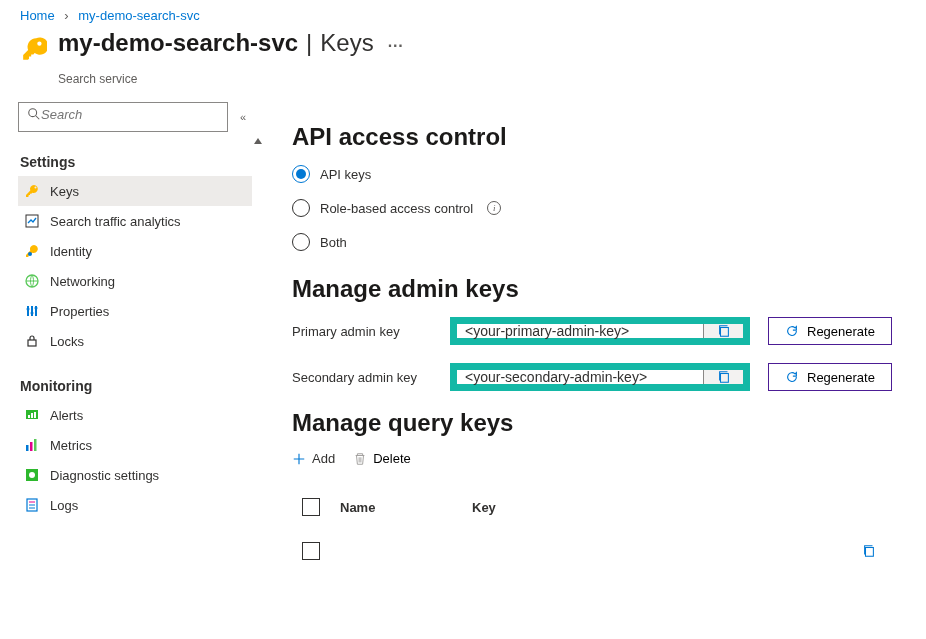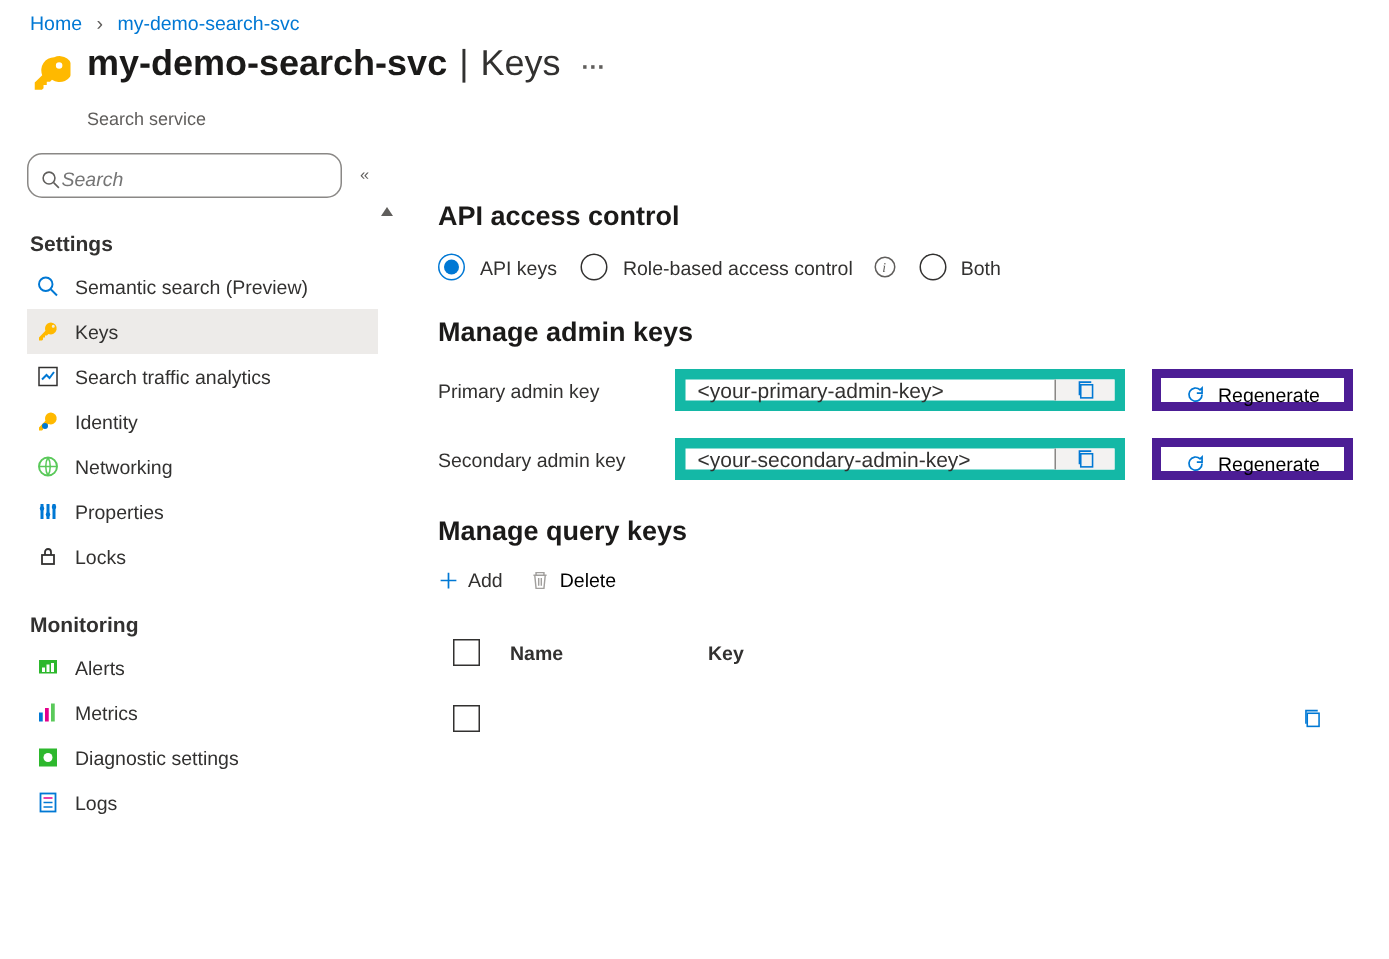--- a/index.html
+++ b/index.html
@@ -12,47 +12,47 @@
 .header { padding: 2px 20px 16px; display: flex; align-items: flex-start; gap: 10px; }
 .header-icon { width: 28px; height: 28px; display: flex; align-items: center; justify-content: center; margin-top: 6px; }
 .header-text h1 { font-size: 24px; font-weight: 600; color: #1b1a19; display: inline-flex; align-items: baseline; gap: 8px; }
 .header-text h1 .thin { font-weight: 400; color: #323130; }
 .header-text h1 .dots { color: #605e5c; font-size: 16px; margin-left: 6px; }
 .header-sub { font-size: 12px; color: #605e5c; margin-top: 15px; }
 
 .layout { display: flex; }
 .sidebar { width: 258px; padding: 0 6px 0 18px; position: relative; }
 .search-wrap { display: flex; align-items: center; gap: 8px; padding-right: 2px; }
-.search-box { flex: 1; display: flex; align-items: flex-end; border: 1px solid #8a8886; border-radius: 10px; padding: 4px 8px; height: 30px; }
+.search-box { flex: 1; display: flex; align-items: flex-start; border: 1px solid #8a8886; border-radius: 0; padding: 4px 8px; height: 30px; }
 .search-box input { border: none; outline: none; font-size: 13px; flex: 1; background: transparent; font-style: italic; color: #605e5c; }
 .chev-collapse { width: 18px; text-align: center; color: #605e5c; cursor: pointer; font-size: 11px; }
 .scroll-hint { position: absolute; right: -4px; top: 36px; bottom: 0; width: 10px; }
 .scroll-hint::before { content: ""; position: absolute; top: 0; left: 2px; width: 0; height: 0; border-left: 4px solid transparent; border-right: 4px solid transparent; border-bottom: 6px solid #605e5c; }
 
 .section-label { font-size: 14px; font-weight: 600; margin: 22px 0 6px 2px; color: #323130; }
 .nav-item { display: flex; align-items: center; gap: 10px; padding: 7px 6px; cursor: pointer; color: #323130; border-radius: 0; }
 .nav-item.active { background: #edebe9; }
 .nav-icon { width: 16px; height: 16px; display: flex; align-items: center; justify-content: center; flex-shrink: 0; }
 
 .main { flex: 1; padding: 8px 30px 30px 34px; }
-h2.section { font-size: 18px; font-weight: 600; margin: 24px 0 14px; color: #1b1a19; }
-.radio-group { display: flex; flex-direction: row; gap: 16px; margin-bottom: 24px; }
+h2.section { font-size: 24px; font-weight: 600; margin: 13px 0 14px; color: #1b1a19; }
+.radio-group { display: flex; flex-direction: column; gap: 16px; margin-bottom: 24px; }
 .radio-item { display: flex; align-items: center; gap: 10px; cursor: pointer; }
 .radio-outer { width: 18px; height: 18px; border: 1px solid #323130; border-radius: 50%; display: flex; align-items: center; justify-content: center; }
 .radio-item.selected .radio-outer { border-color: #0078d4; }
 .radio-inner { width: 10px; height: 10px; border-radius: 50%; background: #0078d4; display: none; }
 .radio-item.selected .radio-inner { display: block; }
 .info-icon { width: 14px; height: 14px; border: 1px solid #605e5c; border-radius: 50%; display: inline-flex; align-items: center; justify-content: center; font-size: 9px; color: #605e5c; margin-left: 4px; font-style: italic; font-family: Georgia, serif; }
 
 .key-row { display: flex; align-items: center; gap: 18px; margin-bottom: 18px; }
 .key-label { width: 140px; font-size: 13px; }
 .key-field { display: flex; border: 7px solid #14b8a6; height: 28px; width: 300px; }
 .key-field .val { flex: 1; padding: 4px 8px; font-size: 14px; display: flex; align-items: center; }
 .copy-btn { width: 40px; border-left: 1px solid #8a8886; background: #f3f2f1; display: flex; align-items: center; justify-content: center; cursor: pointer; }
-.regen-btn { display: flex; align-items: flex-start; gap: 8px; border: 6px solid #4c1d95; background: #fff; padding: 4px 16px; height: 28px; cursor: pointer; font-size: 13px; }
+.regen-btn { display: flex; align-items: center; gap: 8px; border: 1px solid #4c1d95; background: #fff; padding: 4px 16px; height: 28px; cursor: pointer; font-size: 13px; }
 
 .toolbar { display: flex; gap: 18px; margin: 12px 0 20px; }
 .tool-btn { display: flex; align-items: center; gap: 6px; cursor: pointer; color: #323130; font-size: 13px; }
 .tool-btn.disabled { color: #000000; cursor: default; }
 
 .qtable { width: 100%; }
 .qtable th { text-align: left; font-weight: 600; font-size: 13px; padding: 10px 8px; color: #323130; }
 .qtable td { padding: 14px 8px; font-size: 15px; vertical-align: middle; }
 .qtable .chk { width: 36px; }
 .checkbox { width: 18px; height: 18px; border: 1px solid #323130; cursor: pointer; background: #fff; }
@@ -96,29 +96,20 @@
             <circle cx="6.5" cy="6.5" r="4.5" fill="none" stroke="#605e5c" stroke-width="1.2"></circle>
             <line x1="10" y1="10" x2="14" y2="14" stroke="#605e5c" stroke-width="1.2"></line>
           </svg>
         <input type="text" placeholder="Search" style="">
       </div>
       <div class="chev-collapse">«</div>
     </div>
     <div class="scroll-hint"></div>
     <div id="sidebar-groups">
         <div class="section-label">Settings</div>
-        <div class="nav-item">
-          <span class="nav-icon">
-            <svg width="16" height="16" viewBox="0 0 16 16">
-              <circle cx="6.5" cy="6.5" r="4.5" fill="none" stroke="#0078d4" stroke-width="1.3"></circle>
-              <line x1="10" y1="10" x2="14" y2="14" stroke="#0078d4" stroke-width="1.3"></line>
-            </svg>
-          </span>
-          <span>Semantic search (Preview)</span>
-        </div>
         <div class="nav-item active">
           <span class="nav-icon">
             <svg width="16" height="16" viewBox="0 0 16 16">
               <path d="M10 2a4 4 0 0 0-3.7 5.5L2 12v2h2l.7-.7V12H6v-1.3h1.3l1-1A4 4 0 1 0 10 2zm1.5 3.5a1 1 0 1 1 0-2 1 1 0 0 1 0 2z" fill="#ffb900"></path>
             </svg>
           </span>
           <span>Keys</span>
         </div>
         <div class="nav-item">
           <span class="nav-icon">

